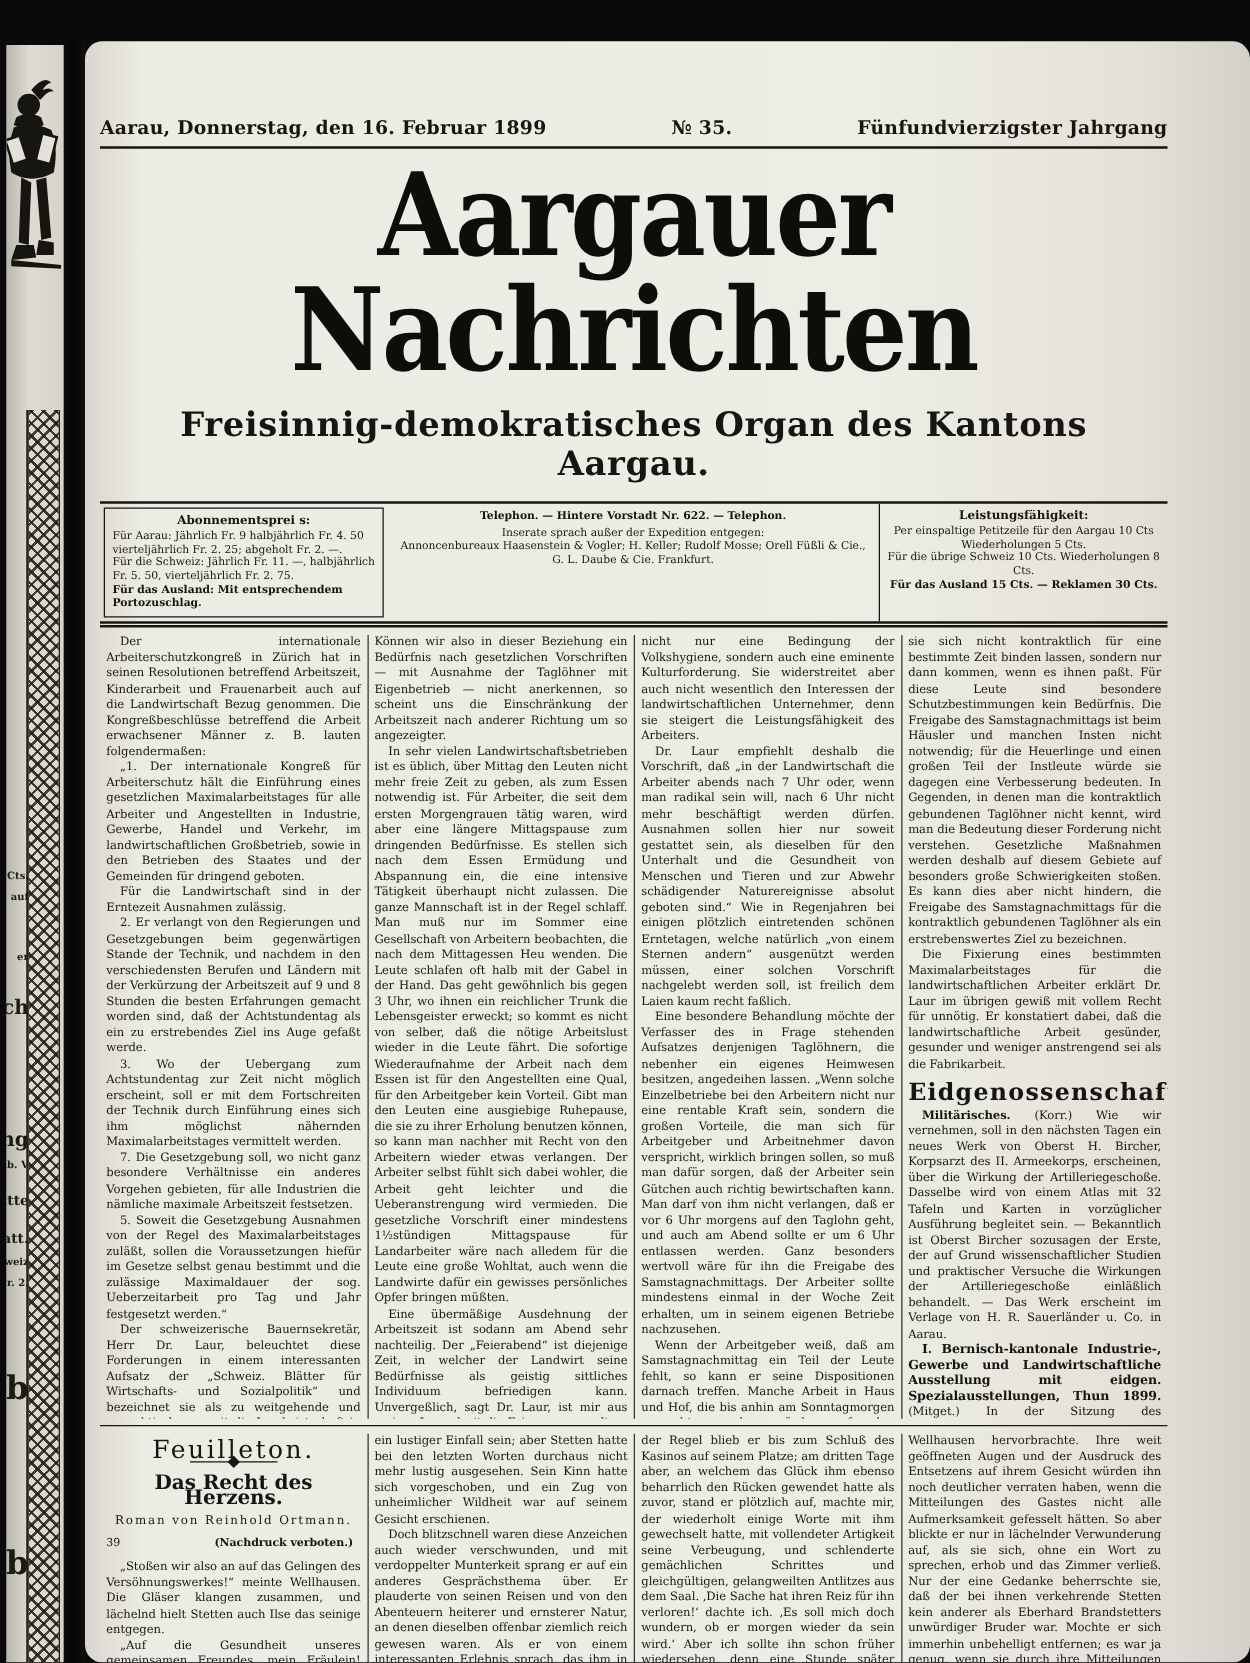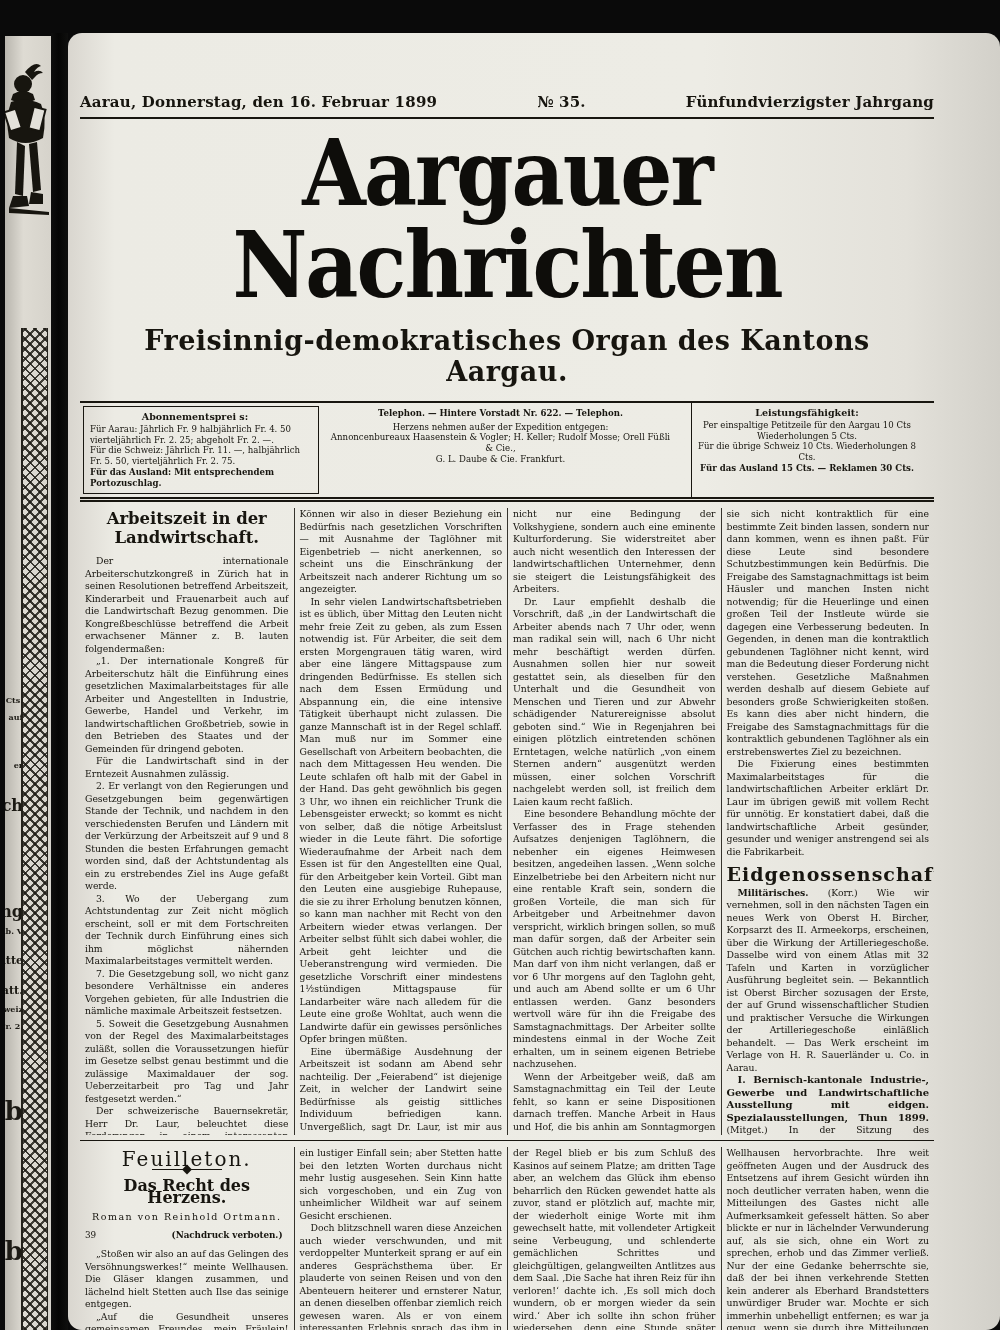--- a/index.html
+++ b/index.html
@@ -42,21 +42,21 @@
   .dateline{display:flex;justify-content:space-between;align-items:baseline;
     margin-top:60px;font-weight:bold;font-size:15px;letter-spacing:.2px;}
   .rule-heavy{border-top:2.5px solid #181610;margin-top:6px;}
   
   .masthead{margin:8px 0 0 0;text-align:center;font-size:82px;font-weight:bold;
     letter-spacing:-2px;line-height:1.0;transform:scaleY(1.12);transform-origin:top;color:#0e0d0a;}
   .subtitle{text-align:center;font-size:27px;font-weight:bold;margin-top:34px;letter-spacing:.5px;}
   
   .boxband{display:flex;margin-top:14px;border-top:2px solid #181610;border-bottom:5px double #181610;
     font-size:8.6px;line-height:1.25;}
-  .boxband .cell{padding:4px 18px 5px 6px;}
+  .boxband .cell{padding:4px 6px 5px 6px;}
   .box-sub{width:210px;border:1.6px solid #181610;margin:3px;}
   .box-pub{flex:1;border-right:1.4px solid #181610;text-align:center;}
   .box-fee{width:218px;text-align:center;}
   .boxtitle{text-align:center;font-weight:bold;font-size:9.5px;margin-bottom:1px;}
   .box-sub .bl{text-align:left;}
   .bold{font-weight:bold;}
   .pub1{font-weight:bold;font-size:10.5px;}
   .pub2{font-weight:bold;margin-top:1px;}
   .pub3{margin-top:3px;}
   
@@ -135,35 +135,34 @@
 
     <div class="boxband">
       <div class="cell box-sub">
         <div class="boxtitle">Abonnementsprei s:</div>
         <div class="bl">Für Aarau: Jährlich Fr. 9 halbjährlich Fr. 4. 50 vierteljährlich Fr. 2. 25; abgeholt Fr. 2. —.</div>
         <div class="bl">Für die Schweiz: Jährlich Fr. 11. —, halbjährlich Fr. 5. 50, vierteljährlich Fr. 2. 75.</div>
         <div class="bl bold">Für das Ausland: Mit entsprechendem Portozuschlag.</div>
       </div>
       <div class="cell box-pub">
         <div class="pub2">Telephon. — Hintere Vorstadt Nr. 622. — Telephon.</div>
-        <div class="pub3">Herzens nehmen außer der Expedition entgegen:</div>
+        <div class="pub3">Inserate sprach außer der Expedition entgegen:</div>
         <div>Annoncenbureaux Haasenstein &amp; Vogler; H. Keller; Rudolf Mosse; Orell Füßli &amp; Cie.,</div>
         <div>G. L. Daube &amp; Cie. Frankfurt.</div>
       </div>
       <div class="cell box-fee">
         <div class="boxtitle">Leistungsfähigkeit:</div>
         <div>Per einspaltige Petitzeile für den Aargau 10 Cts Wiederholungen 5 Cts.</div>
         <div>Für die übrige Schweiz 10 Cts. Wiederholungen 8 Cts.</div>
         <div class="bold">Für das Ausland 15 Cts. — Reklamen 30 Cts.</div>
       </div>
     </div>
 
     <div class="cols cols-top">
       <div class="col">
-        <h2 class="headline1">Arbeitszeit in der Landwirtschaft.</h2>
         <div>
             <p class="para">Der internationale Arbeiterschutzkongreß in Zürich hat in seinen Resolutionen betreffend Arbeitszeit, Kinderarbeit und Frauenarbeit auch auf die Landwirtschaft Bezug genommen. Die Kongreßbeschlüsse betreffend die Arbeit erwachsener Männer z. B. lauten folgendermaßen:</p>
             <p class="para">„1. Der internationale Kongreß für Arbeiterschutz hält die Einführung eines gesetzlichen Maximalarbeitstages für alle Arbeiter und Angestellten in Industrie, Gewerbe, Handel und Verkehr, im landwirtschaftlichen Großbetrieb, sowie in den Betrieben des Staates und der Gemeinden für dringend geboten.</p>
             <p class="para">Für die Landwirtschaft sind in der Erntezeit Ausnahmen zulässig.</p>
             <p class="para">2. Er verlangt von den Regierungen und Gesetzgebungen beim gegenwärtigen Stande der Technik, und nachdem in den verschiedensten Berufen und Ländern mit der Verkürzung der Arbeitszeit auf 9 und 8 Stunden die besten Erfahrungen gemacht worden sind, daß der Achtstundentag als ein zu erstrebendes Ziel ins Auge gefaßt werde.</p>
             <p class="para">3. Wo der Uebergang zum Achtstundentag zur Zeit nicht möglich erscheint, soll er mit dem Fortschreiten der Technik durch Einführung eines sich ihm möglichst nähernden Maximalarbeitstages vermittelt werden.</p>
             <p class="para">7. Die Gesetzgebung soll, wo nicht ganz besondere Verhältnisse ein anderes Vorgehen gebieten, für alle Industrien die nämliche maximale Arbeitszeit festsetzen.</p>
             <p class="para">5. Soweit die Gesetzgebung Ausnahmen von der Regel des Maximalarbeitstages zuläßt, sollen die Voraussetzungen hiefür im Gesetze selbst genau bestimmt und die zulässige Maximaldauer der sog. Ueberzeitarbeit pro Tag und Jahr festgesetzt werden.“</p>
             <p class="para">Der schweizerische Bauernsekretär, Herr Dr. Laur, beleuchtet diese Forderungen in einem interessanten Aufsatz der „Schweiz. Blätter für Wirtschafts- und Sozialpolitik“ und bezeichnet sie als zu weitgehende und unpraktische, soweit die Landwirtschaft in Betracht fällt. Immerhin empfiehlt er Reformen hinsichtlich der Arbeitszeit.</p>
           </div>

